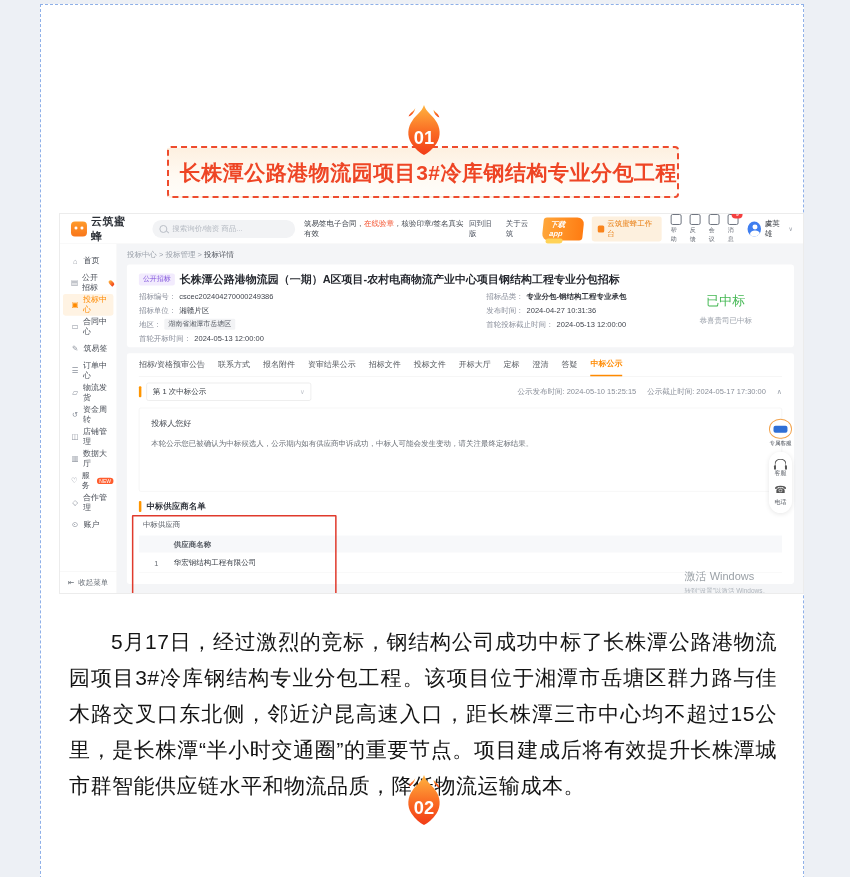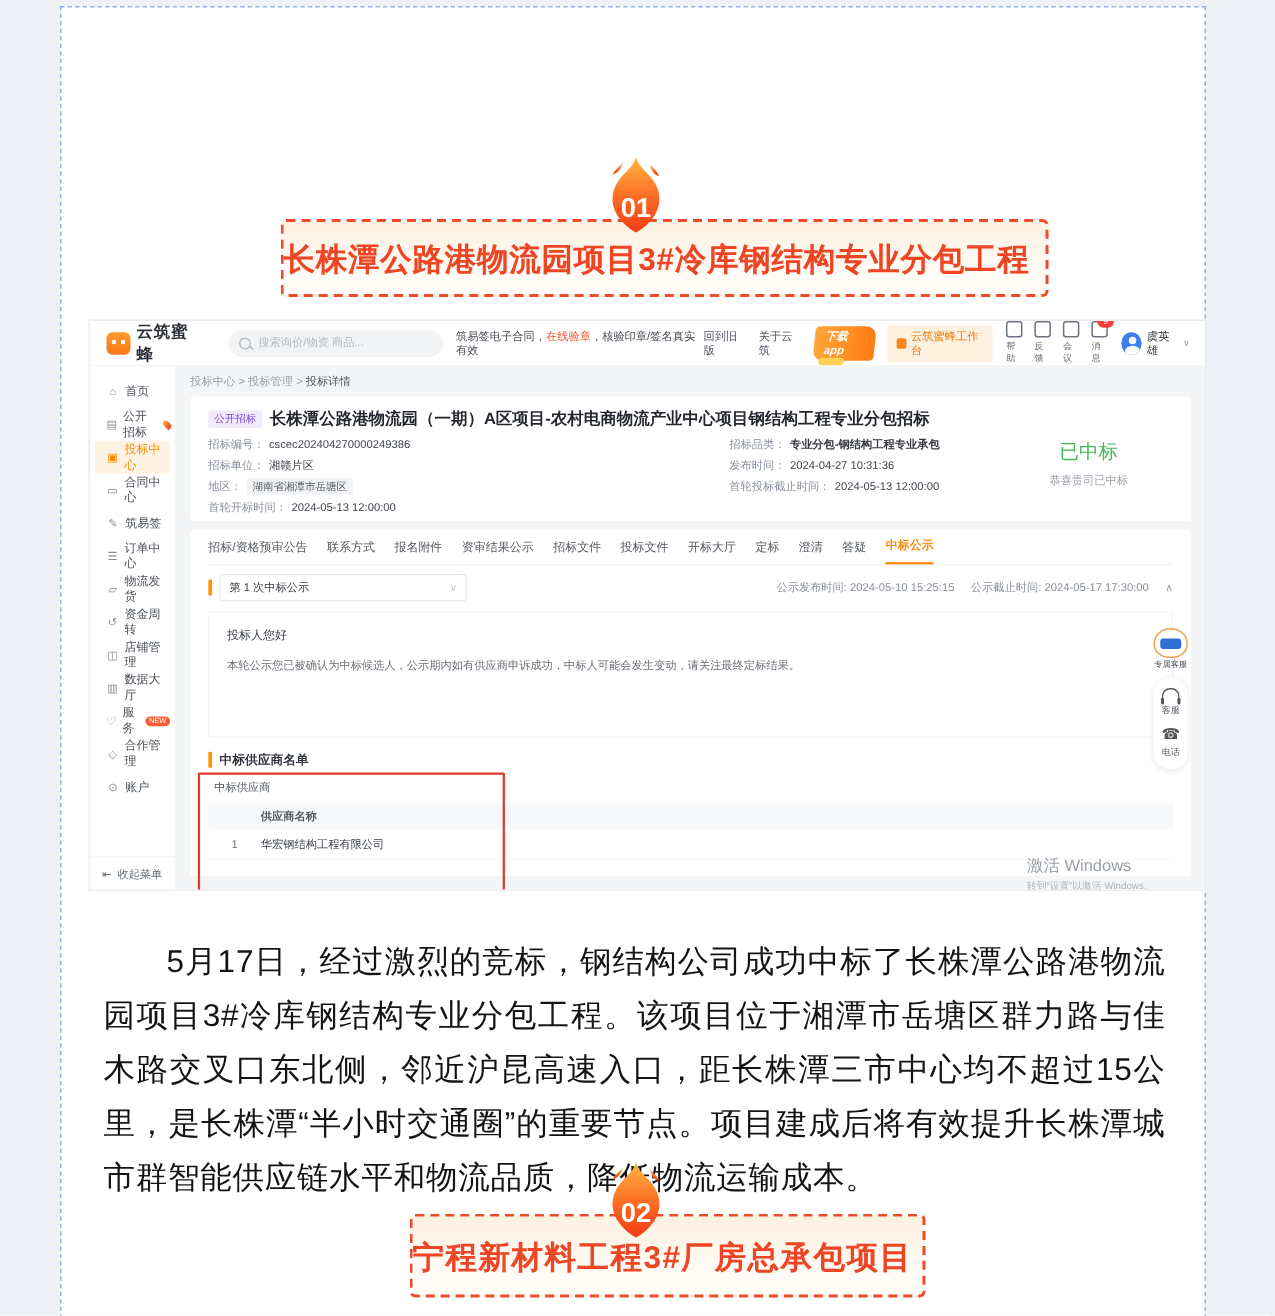--- a/index.html
+++ b/index.html
@@ -22,22 +22,22 @@
   .p2{top:598px;}
   
   .flame{position:absolute;width:50px;height:54px;z-index:3;}
   .flame text{font-family:"Liberation Sans",sans-serif;}
   .flame1{left:358px;top:98px;}
   .flame2{left:358px;top:768px;}
   .tbox{
     position:absolute;box-sizing:border-box;z-index:2;
     border:2px dashed #ee4b2d;border-radius:4px;
     background:linear-gradient(180deg,#fdf0e0 0%,#fffaf3 60%,#fffdf9 100%);
-    display:flex;align-items:flex-end;justify-content:flex-start;
-    font-weight:bold;color:#ee4525;margin-left:20px;
+    display:flex;align-items:flex-end;justify-content:flex-end;
+    font-weight:bold;color:#ee4525;
   }
   .tbox1{left:126px;top:141px;width:512px;height:52px;font-size:21px;padding-bottom:9px;letter-spacing:.5px;}
   .tbox2{left:212px;top:804px;width:344px;height:56px;font-size:21px;padding-bottom:11px;letter-spacing:1px;}
   
   .shot{
     position:absolute;left:18px;top:208px;width:745px;height:381px;
     overflow:hidden;background:#fff;border:1px solid #ececec;box-sizing:border-box;
   }
   .shot-inner{
     width:1490px;height:762px;transform:scale(0.4993);transform-origin:0 0;
@@ -409,17 +409,14 @@
       <stop offset="0%" stop-color="#ffb43f"></stop>
           <stop offset="55%" stop-color="#fa6a23"></stop>
           <stop offset="100%" stop-color="#f23c17"></stop>
     </linearGradient>
       </defs>
     <path fill="url(#fgB)" d="M26 2 C28 9 34 12 38 18 C43 25 44 34 39 42 C35 48 30 52 26 54 C22 52 17 48 13 42 C8 34 9 25 14 18 C18 12 24 9 26 2 Z"></path>
     <path fill="url(#fgB)" d="M17 5 C15 9 11 10 10 14 C13 13 16 10 17 5 Z"></path>
     <path fill="url(#fgB)" d="M36 7 C38 10 41 11 42 15 C39 14 36 11 36 7 Z"></path>
     <text x="26" y="43" text-anchor="middle" font-size="19" font-weight="bold" fill="#ffffff">02</text>
   </svg>
-  <div class="tbox tbox2">
-    <span>宁程新材料工程3#厂房总承包项目</span>
-  </div>
 
 </div>
 
 </body></html>

